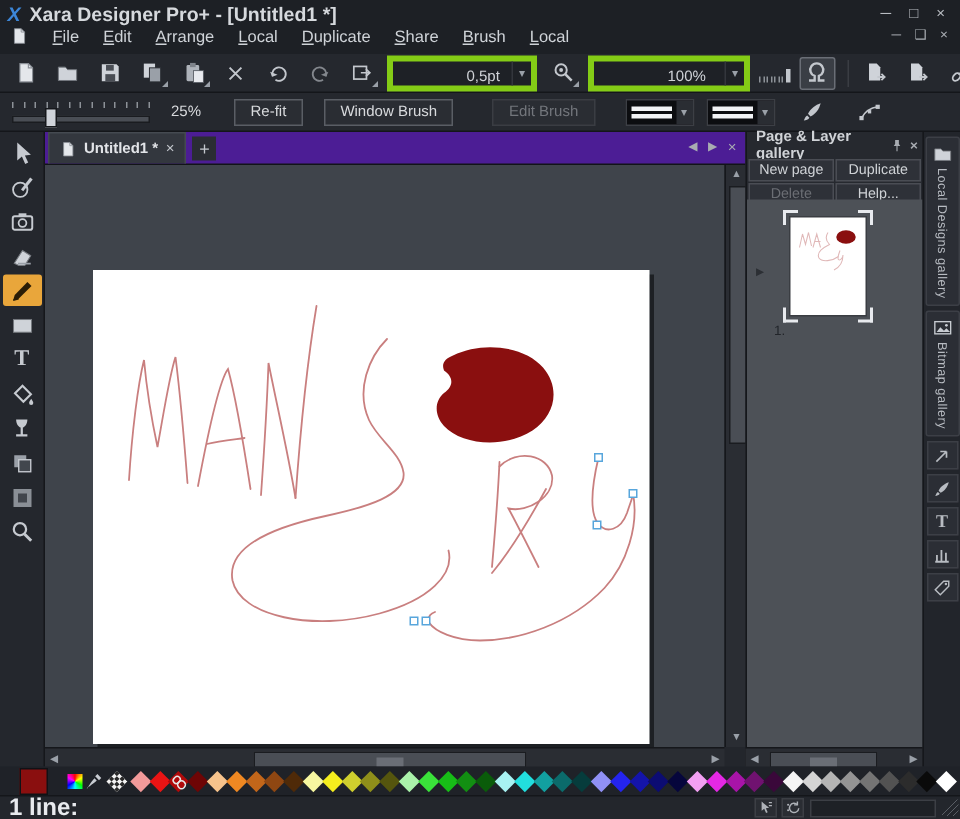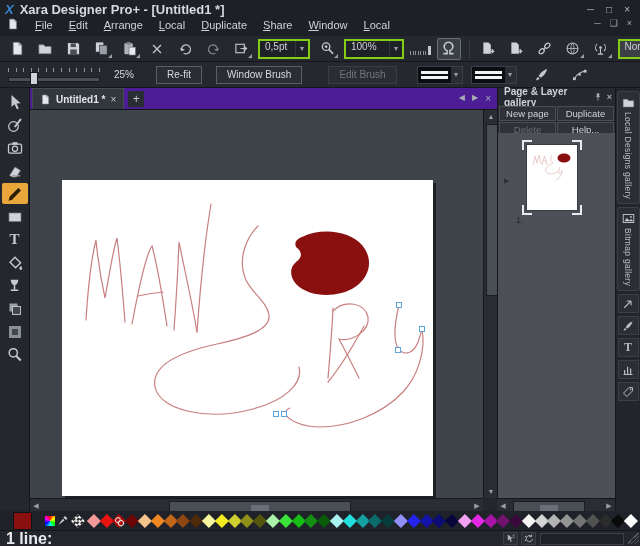--- a/index.html
+++ b/index.html
@@ -15,21 +15,21 @@
   .menubar{left:0;top:18px;width:640px;height:18px;background:#1d2025;display:flex;align-items:flex-start;font-size:11px;border-bottom:1px solid #14161a;}
   .menubar .doc{margin:0 8px 0 7px;}
   .menu-item{padding:1px 8px;color:#cfd3d8;}
   .menu-item::first-letter{text-decoration:underline;}
   .docwinctl{margin-left:auto;display:flex;gap:9px;padding-right:8px;font-size:9px;color:#a8acb2;}
   
   .toolbar1{left:0;top:36px;width:640px;height:26px;background:#25282e;border-bottom:1px solid #14161a;display:flex;align-items:center;gap:6px;padding-left:6px;box-sizing:border-box;}
   .tbtn{position:relative;width:22px;height:20px;display:flex;align-items:center;justify-content:center;color:#c3c7cd;border-radius:2px;flex:0 0 auto;}
   .tbtn.dd::after{content:"";position:absolute;right:0;bottom:1px;border-left:4px solid transparent;border-bottom:4px solid #9aa0a8;}
   .tbtn.active{background:#3a3e45;border:1px solid #6a6e76;}
-  .combo{height:16px;background:#1e2126;border:2px solid #84cc16;display:flex;align-items:flex-start;font-size:10px;color:#d0d3d8;flex:0 0 auto;}
+  .combo{height:16px;background:#1e2126;border:4px solid #84cc16;display:flex;align-items:flex-end;font-size:10px;color:#d0d3d8;flex:0 0 auto;padding-left:44px;}
   .combo .val{padding:0 5px;flex:1;}
   .combo .arr{width:12px;height:100%;display:flex;align-items:center;justify-content:center;color:#9aa0a8;font-size:8px;border-left:1px solid #33363c;}
   .vsep{width:1px;height:18px;background:#3a3d43;margin:0 2px;flex:0 0 auto;}
   .feather{display:flex;align-items:flex-end;gap:1.5px;height:12px;flex:0 0 auto;}
   .feather i{width:1px;background:#8d9298;height:4px;}
   .feather i.b{height:9px;width:3px;background:#c3c7cd;}
   .toolbar2{left:0;top:62px;width:640px;height:26px;background:#25282e;border-bottom:1px solid #14161a;display:flex;align-items:center;gap:8px;padding-left:8px;box-sizing:border-box;font-size:10px;}
   .slider{position:relative;width:92px;height:14px;flex:0 0 auto;}
   .slider .track{position:absolute;left:0;right:0;top:9px;height:3px;background:#4a4e55;border:1px solid #1a1c20;}
   .slider .ticks{position:absolute;left:0;top:0;width:100%;display:flex;justify-content:space-between;}
@@ -268,21 +268,21 @@
     <svg class="ic doc" width="12" height="12">
         <use href="#s-doc"></use>
       </svg>
     <span id="menu-items" style="display:flex">
         <span class="menu-item">File</span>
         <span class="menu-item">Edit</span>
         <span class="menu-item">Arrange</span>
         <span class="menu-item">Local</span>
         <span class="menu-item">Duplicate</span>
         <span class="menu-item">Share</span>
-        <span class="menu-item">Window</span>
+        <span class="menu-item">Brush</span>
         <span class="menu-item">Local</span>
       </span>
     <span class="docwinctl">
       <span>─</span>
       <span>❑</span>
       <span>×</span>
     </span>
   </div>
 
   <div class="toolbar1 abs">

